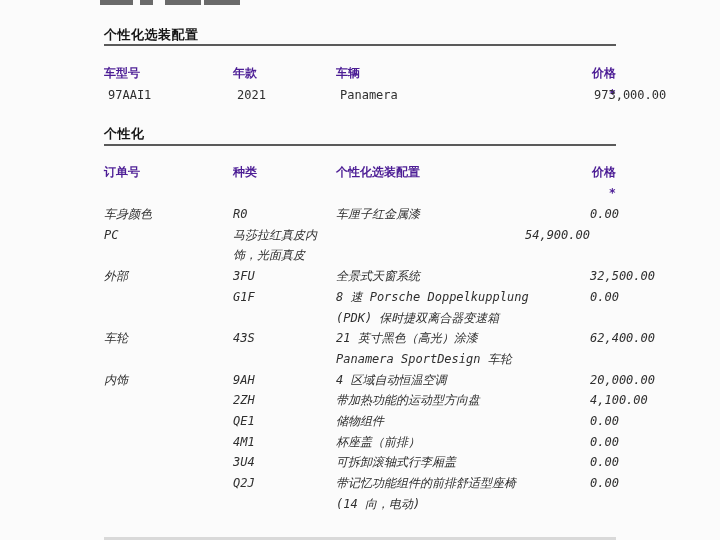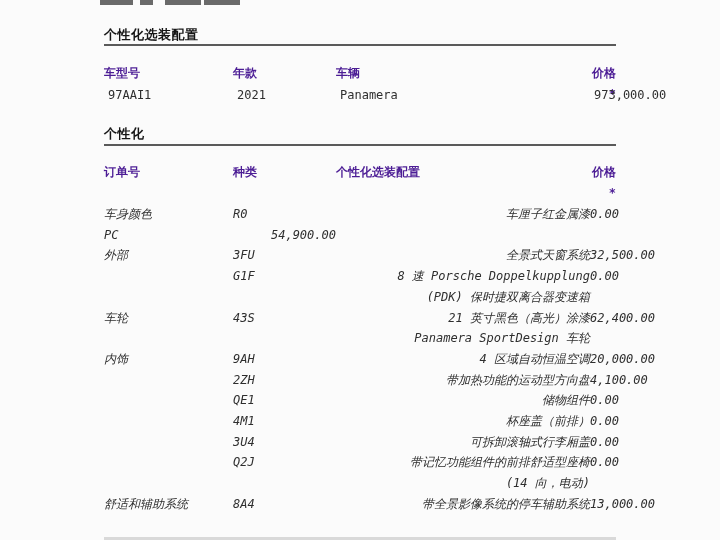--- a/index.html
+++ b/index.html
@@ -33,21 +33,21 @@
 
   .grid-row {
     display:grid;
     grid-template-columns:129px 103px 254px 1fr;
     align-items:start;
     font-size:12px;
     line-height:20.7px;
   }
   .hdr { font-weight:700; color:#4c1d95; }
   .cell-price { text-align:right; }
-  .cell-desc { white-space:pre-line;text-align:right; }
+  .cell-desc { white-space:pre-line; }
 
   .t1-head { position:absolute; left:0; top:63px;  width:512px; }
   .t1-row  { position:absolute; left:4px; top:85px;  width:512px; }
   .t2-head { position:absolute; left:0; top:162px; width:512px; }
   .t2-body { position:absolute; left:0; top:204px; width:512px;font-style:italic; }
 
   
   .bottom-hint { position:absolute; left:104px; top:537px; width:512px; height:3px; background:#d9d9d9; }
 </style>
 </head>
@@ -88,20 +88,21 @@
 
   <div class="t2-body">
     <div class="grid-row">
       <span>车身颜色</span>
       <span>R0</span>
       <span class="cell-desc">车厘子红金属漆</span>
       <span class="cell-price">0.00</span>
     </div>
     <div class="grid-row">
       <span>PC</span>
+      <span class="cell-desc">马莎拉红真皮内饰，光面真皮</span>
       <span class="cell-price">54,900.00</span>
     </div>
     <div class="grid-row">
       <span>外部</span>
       <span>3FU</span>
       <span class="cell-desc">全景式天窗系统</span>
       <span class="cell-price">32,500.00</span>
     </div>
     <div class="grid-row">
       <span></span>
@@ -147,23 +148,17 @@
       <span class="cell-desc">可拆卸滚轴式行李厢盖</span>
       <span class="cell-price">0.00</span>
     </div>
     <div class="grid-row">
       <span></span>
       <span>Q2J</span>
       <span class="cell-desc">带记忆功能组件的前排舒适型座椅
 (14 向，电动)</span>
       <span class="cell-price">0.00</span>
     </div>
-    <div class="grid-row">
-      <span>舒适和辅助系统</span>
-      <span>8A4</span>
-      <span class="cell-desc">带全景影像系统的停车辅助系统</span>
-      <span class="cell-price">13,000.00</span>
-    </div>
   </div>
 
 </div>
 
 <div class="bottom-hint"></div>
 
 </body></html>

